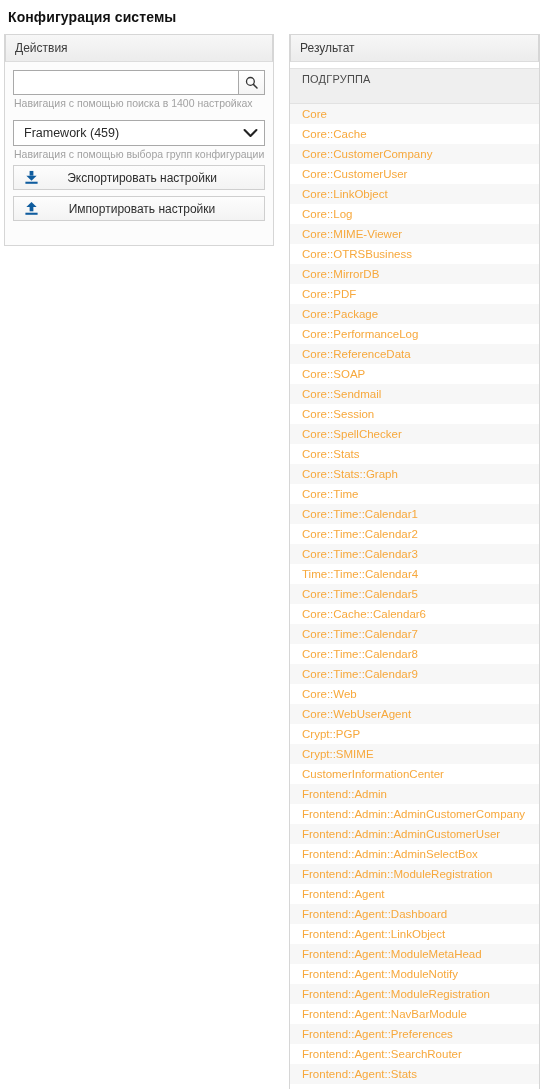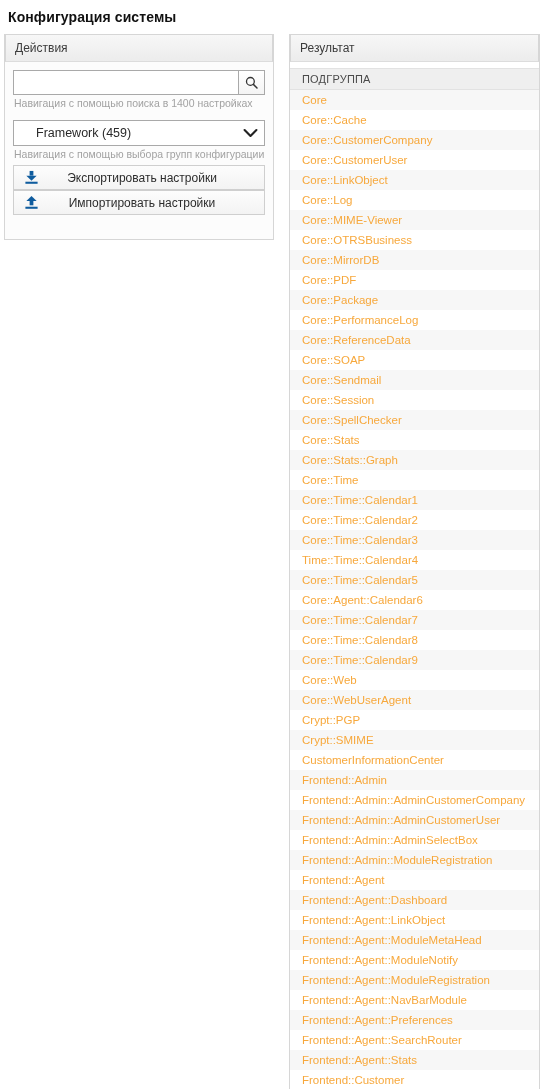--- a/index.html
+++ b/index.html
@@ -122,21 +122,21 @@
   }
   .select-box {
     width: 100%;
     height: 26px;
     border: 1px solid #a9a9a9;
     background: #ffffff;
     font-family: "Liberation Sans", sans-serif;
     font-size: 12.5px;
     color: #2a2a2a;
     line-height: 24px;
-    padding: 0 26px 0 22px;
+    padding: 0 26px 0 10px;
     cursor: pointer;
     overflow: hidden;
     white-space: nowrap;
   }
   .select-caret {
     position: absolute;
     right: 7px;
     top: 0;
     height: 26px;
     display: flex;
@@ -146,20 +146,21 @@
 
   
   .action-btn {
     display: flex;
     align-items: center;
     width: 100%;
     height: 25px;
     border: 1px solid #cfcfcf;
     background: #fafafa;
     background: linear-gradient(to bottom, #fdfdfd 0%, #f3f3f3 100%);
+    margin-bottom: 6px;
     cursor: pointer;
     padding: 0;
     font-family: "Liberation Sans", sans-serif;
   }
   .action-btn:last-child { margin-bottom: 14px; }
   .action-btn .btn-icon {
     width: 34px;
     display: flex;
     align-items: center;
     justify-content: center;
@@ -173,21 +174,21 @@
     padding-right: 28px;
     white-space: nowrap;
   }
 
   
   .result-widget .widget-body {
     padding: 6px 0 0 0;
     background: #ffffff;
   }
   .list-header {
-    height: 22px;
+    height: 36px;
     line-height: 21px;
     font-size: 11px;
     color: #4a4a4a;
     background: #efefef;
     padding: 0 12px 0 12px;
     border-top: 1px solid #e2e2e2;
     border-bottom: 1px solid #e2e2e2;
     letter-spacing: 0.2px;
   }
   .list {
@@ -305,21 +306,21 @@
               <li class="list-item"><a>Core::Session</a></li>
               <li class="list-item"><a>Core::SpellChecker</a></li>
               <li class="list-item"><a>Core::Stats</a></li>
               <li class="list-item"><a>Core::Stats::Graph</a></li>
               <li class="list-item"><a>Core::Time</a></li>
               <li class="list-item"><a>Core::Time::Calendar1</a></li>
               <li class="list-item"><a>Core::Time::Calendar2</a></li>
               <li class="list-item"><a>Core::Time::Calendar3</a></li>
               <li class="list-item"><a>Time::Time::Calendar4</a></li>
               <li class="list-item"><a>Core::Time::Calendar5</a></li>
-              <li class="list-item"><a>Core::Agent::Calendar6</a></li>
+              <li class="list-item"><a>Core::Cache::Calendar6</a></li>
               <li class="list-item"><a>Core::Time::Calendar7</a></li>
               <li class="list-item"><a>Core::Time::Calendar8</a></li>
               <li class="list-item"><a>Core::Time::Calendar9</a></li>
               <li class="list-item"><a>Core::Web</a></li>
               <li class="list-item"><a>Core::WebUserAgent</a></li>
               <li class="list-item"><a>Crypt::PGP</a></li>
               <li class="list-item"><a>Crypt::SMIME</a></li>
               <li class="list-item"><a>CustomerInformationCenter</a></li>
               <li class="list-item"><a>Frontend::Admin</a></li>
               <li class="list-item"><a>Frontend::Admin::AdminCustomerCompany</a></li>

